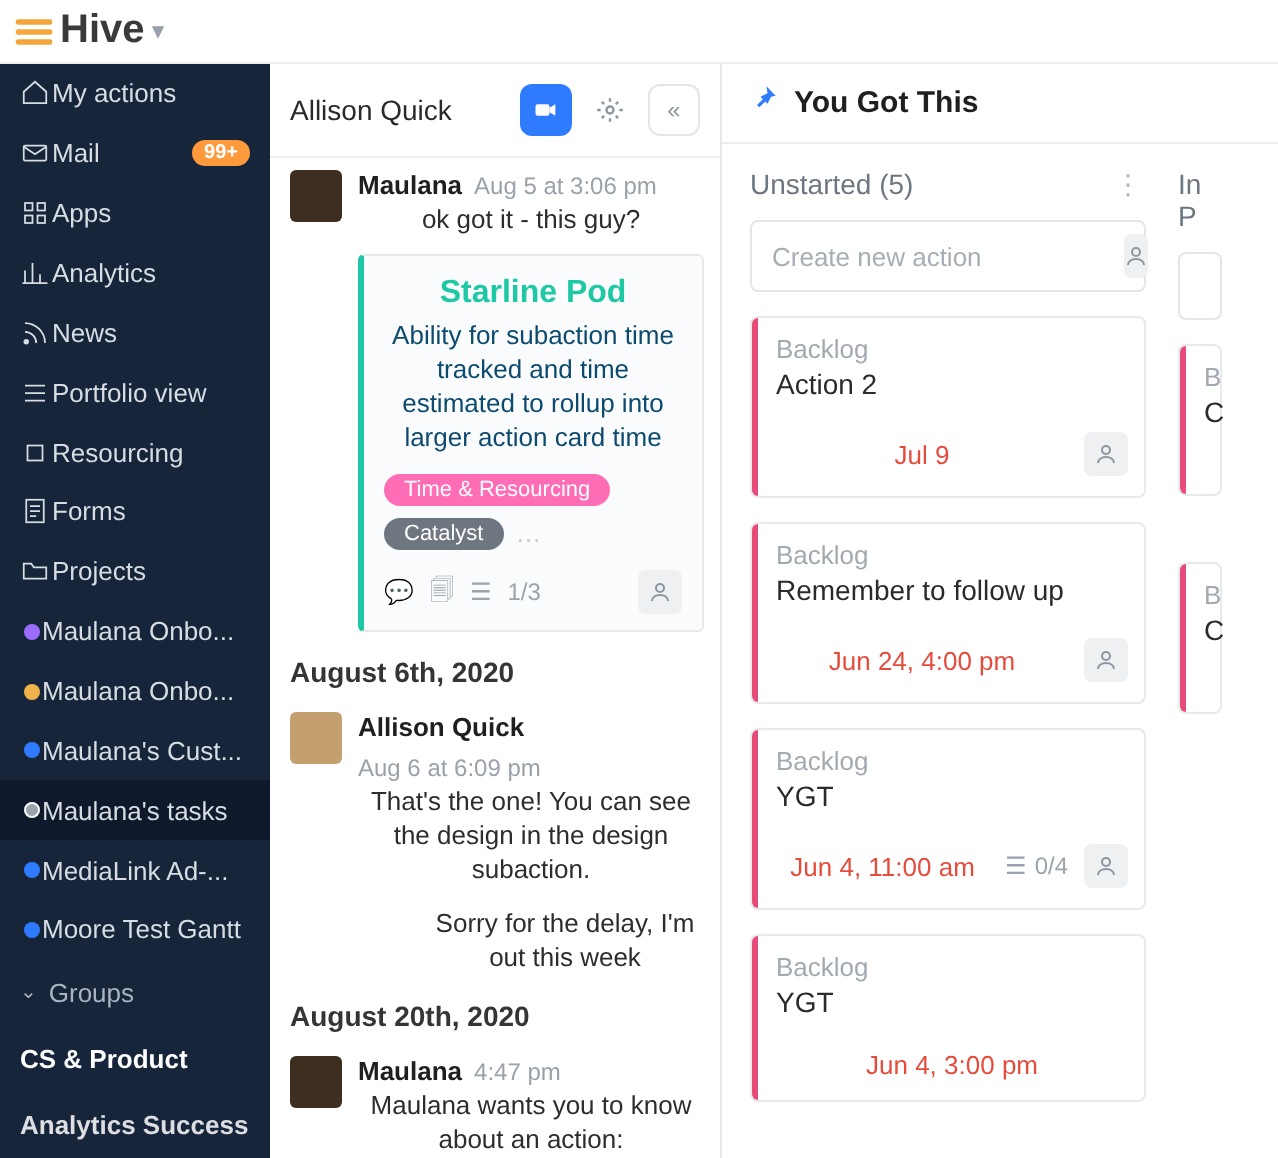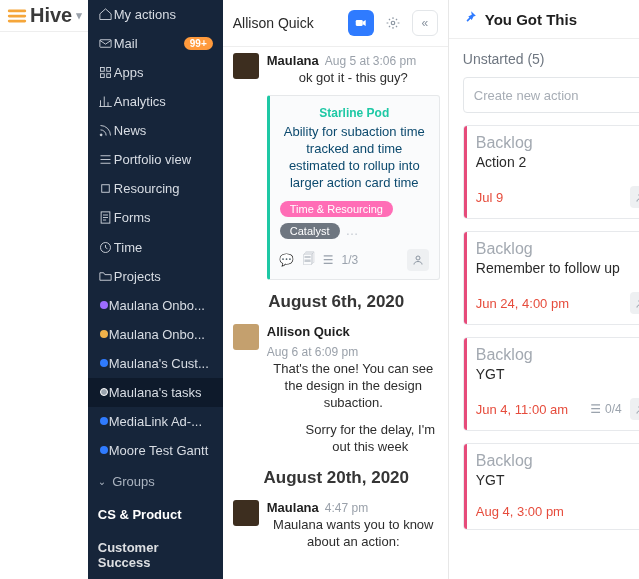--- a/index.html
+++ b/index.html
@@ -1,17 +1,17 @@
 <!DOCTYPE html>
 <html><head>
 <meta charset="utf-8">
 <style>
 * { box-sizing: border-box; margin: 0; padding: 0; font-family: -apple-system, BlinkMacSystemFont, "Segoe UI", Helvetica, Arial, sans-serif; }
 body { background: #fff; color: #1f2d3d; width: 639px; height: 579px; overflow: hidden; }
-.root { display: flex; flex-direction: row; height: 100%; }
+.root { display: flex; flex-direction: column; height: 100%; }
 .topbar { display: flex; align-items: center; height: 32px; padding: 0 6px; border-bottom: 1px solid #eee; }
 .logo { display: flex; align-items: center; gap: 2px; font-size: 20px; font-weight: 600; color: #3a3a3a; }
 .logo-icon { width: 22px; height: 22px; }
 .main { display: flex; flex: 1; overflow: hidden; }
 .sidebar { width: 135px; background: #16253a; color: #d8dde4; display: flex; flex-direction: column; font-size: 13px; }
 .side-item { display: flex; align-items: center; gap: 1px; padding: 9px 10px; cursor: pointer; white-space: nowrap; overflow: hidden; }
 .side-item.active { background: #0e1a2b; }
 .side-item .lbl { flex: 1; overflow: hidden; text-overflow: ellipsis; }
 .side-icon { width: 15px; height: 15px; flex-shrink: 0; fill: none; stroke: #d8dde4; stroke-width: 1.4; }
 .badge-99 { background: #ff9a3c; color: #fff; font-size: 10px; font-weight: 700; border-radius: 10px; padding: 1px 6px; }
@@ -26,23 +26,23 @@
 .icon-btn.blue { background: #2f7bff; color: #fff; }
 .chat-body { flex: 1; overflow: hidden; padding: 6px 8px 0 10px; }
 .msg { display: flex; gap: 8px; margin-bottom: 10px; }
 .avatar { width: 26px; height: 26px; border-radius: 3px; background: #c4a06e; flex-shrink: 0; }
 .avatar.dark { background: #3d2e1f; }
 .msg-main { flex: 1; font-size: 13px; text-align: center; }
 .msg-head { display: flex; flex-wrap: wrap; gap: 6px; align-items: baseline; }
 .msg-head b { font-weight: 700; color: #1f1f1f; }
 .msg-head .tm { color: #9aa1aa; font-size: 12px; }
 .msg-text { margin-top: 2px; color: #2d2d2d; line-height: 1.3; }
-.date-div { text-align: center; font-size: 17px; font-weight: 700; color: #353535; margin: 12px 0; }
+.date-div { font-size: 14px; font-weight: 700; color: #353535; margin: 12px 0; }
 .card { margin-top: 8px; border-left: 3px solid #1ec8a5; background: #fafbfc; border: 1px solid #e6e8ea; border-left: 3px solid #1ec8a5; border-radius: 3px; padding: 10px 10px 8px 10px; }
-.card .proj { color: #1ec8a5; font-size: 12px; font-weight: 700; margin-bottom: 4px; }
+.card .proj { color: #1ec8a5; font-size: 16px; font-weight: 700; margin-bottom: 4px; }
 .card .title { font-size: 13px; color: #0c4a6e; line-height: 1.3; }
 .tags { display: flex; gap: 6px; margin-top: 10px; flex-wrap: wrap; }
 .tag { font-size: 11px; color: #fff; padding: 2px 10px; border-radius: 10px; }
 .tag.pink { background: #ff6db6; }
 .tag.gray { background: #6e7680; }
 .card-foot { display: flex; align-items: center; gap: 8px; color: #9ba3ad; margin-top: 10px; font-size: 12px; }
 .card-foot .sp { flex: 1; }
 .mini-sq { width: 22px; height: 22px; border-radius: 4px; background: #eef0f2; color: #8b95a1; display: flex; align-items: center; justify-content: center; }
 .board { flex: 1; display: flex; flex-direction: column; background: #fff; overflow: hidden; }
 .board-head { display: flex; align-items: center; gap: 8px; padding: 10px 14px; border-bottom: 1px solid #eee; min-height: 34px; }
@@ -51,23 +51,23 @@
 .lanes { flex: 1; display: flex; gap: 16px; padding: 12px 0 0 14px; overflow: hidden; }
 .lane { width: 198px; flex-shrink: 0; }
 .lane-head { display: flex; align-items: center; color: #6e7680; font-size: 14px; margin-bottom: 10px; }
 .lane-head .t { flex: 1; }
 .dots3 { color: #b7bdc4; letter-spacing: 2px; cursor:pointer; }
 .new-action { display: flex; align-items: center; border: 1px solid #e3e6e9; border-radius: 4px; background: #fff; padding: 6px 6px 6px 10px; margin-bottom: 12px; }
 .new-action input { flex: 1; border: 0; outline: 0; font-size: 13px; color: #333; background: transparent; }
 .new-action input::placeholder { color: #a7adb5; }
 .acard { position: relative; border: 1px solid #e7e9ec; border-radius: 4px; background: #fff; padding: 8px 8px 10px 12px; margin-bottom: 12px; }
 .acard .bar { position: absolute; left: 0; top: 0; bottom: 0; width: 3px; background: #e64b7a; border-radius: 4px 0 0 4px; }
-.acard .stat { font-size: 16px; color: #a3a9b1; }
+.acard .stat { font-size: 13px; color: #a3a9b1; }
 .acard .atitle { font-size: 14px; color: #2a2a2a; margin-top: 2px; }
-.acard .arow { display: flex; align-items: center; gap: 8px; margin-top: 16px; font-size: 13px; }
+.acard .arow { display: flex; align-items: center; gap: 8px; margin-top: 16px; font-size: 13px; text-align: center; }
 .acard .due { color: #e64c3c; font-weight: 400; flex:1; }
 .sub { color: #9ba3ad; font-size: 12px; display: flex; align-items: center; gap: 4px; }
 .lane.slim { width: 22px; }
 .lane.slim .lane-head { color:#6e7680; }
 </style>
 </head>
 <body>
 
 <div class="root">
   <div class="topbar">
@@ -135,27 +135,20 @@
       </div>
       <div class="side-item">
         <svg class="side-icon" viewBox="0 0 24 24">
             <rect x="5" y="3" width="14" height="18"></rect>
             <path d="M8 8h8M8 12h8M8 16h5"></path>
           </svg>
         <span class="lbl">Forms</span>
       </div>
       <div class="side-item">
         <svg class="side-icon" viewBox="0 0 24 24">
-            <circle cx="12" cy="12" r="8"></circle>
-            <path d="M12 8v4l3 2"></path>
-          </svg>
-        <span class="lbl">Time</span>
-      </div>
-      <div class="side-item">
-        <svg class="side-icon" viewBox="0 0 24 24">
             <path d="M3 6h6l2 3h10v9H3z"></path>
           </svg>
         <span class="lbl">Projects</span>
       </div>
 
       <div class="side-item" style="padding-left:12px;">
         <span class="dot" style="background:#9c6cff"></span>
         <span class="lbl">Maulana Onbo...</span>
       </div>
       <div class="side-item" style="padding-left:12px;">
@@ -179,21 +172,21 @@
         <span class="lbl">Moore Test Gantt</span>
       </div>
 
       <div class="side-spacer"></div>
 
       <div class="side-group">
         <span style="font-size:10px;">⌄</span>
         <span>Groups</span>
       </div>
       <div class="side-group hdr">CS &amp; Product</div>
-      <div class="side-group hdr" style="opacity:.85;">Customer Success</div>
+      <div class="side-group hdr" style="opacity:.85;">Analytics Success</div>
     </div>
 
     <div class="chat-col">
       <div class="chat-head">
         <span class="name">Allison Quick</span>
         <div class="icon-btn blue">
           <svg width="14" height="14" viewBox="0 0 24 24" fill="currentColor">
               <rect x="3" y="7" width="12" height="10" rx="2"></rect>
               <path d="M15 10l5-3v10l-5-3z"></path>
             </svg>
@@ -344,21 +337,21 @@
                   </svg>
                 </span>
             </div>
           </div>
 
           <div class="acard">
             <div class="bar"></div>
             <div class="stat">Backlog</div>
             <div class="atitle">YGT</div>
             <div class="arow">
-              <span class="due">Aug 4, 3:00 pm</span>
+              <span class="due">Jun 4, 3:00 pm</span>
             </div>
           </div>
         </div>
 
         <div class="lane slim">
           <div class="lane-head">
               <span>In P</span>
             </div>
           <div style="height:34px;border:1px solid #e3e6e9;border-radius:4px;margin-bottom:12px;"></div>
           <div class="acard" style="height:76px;">

